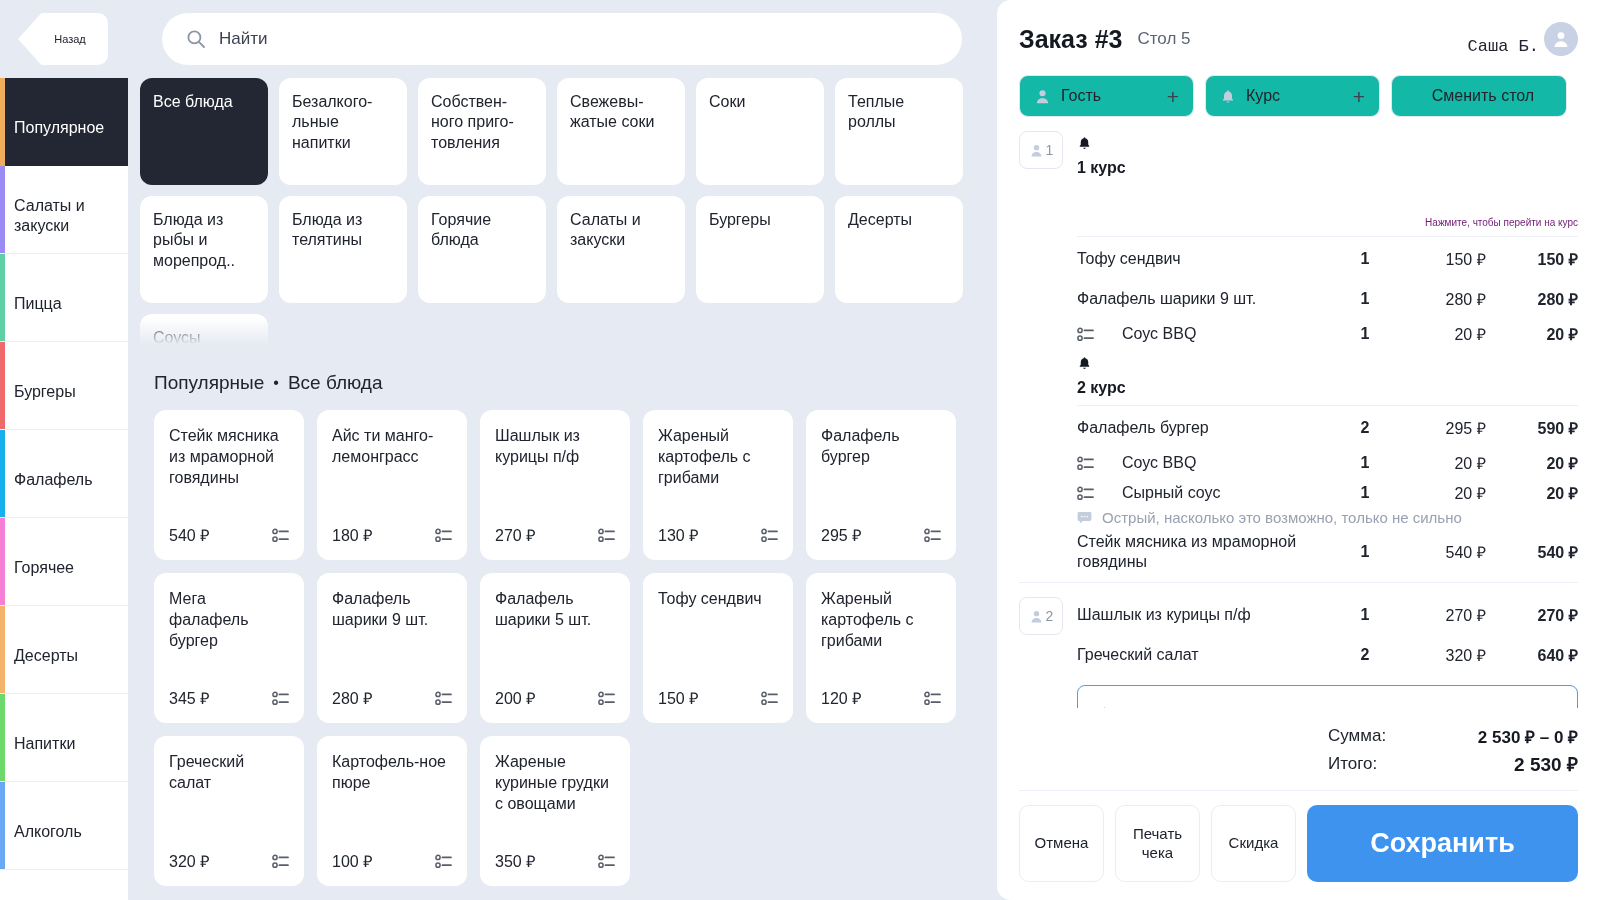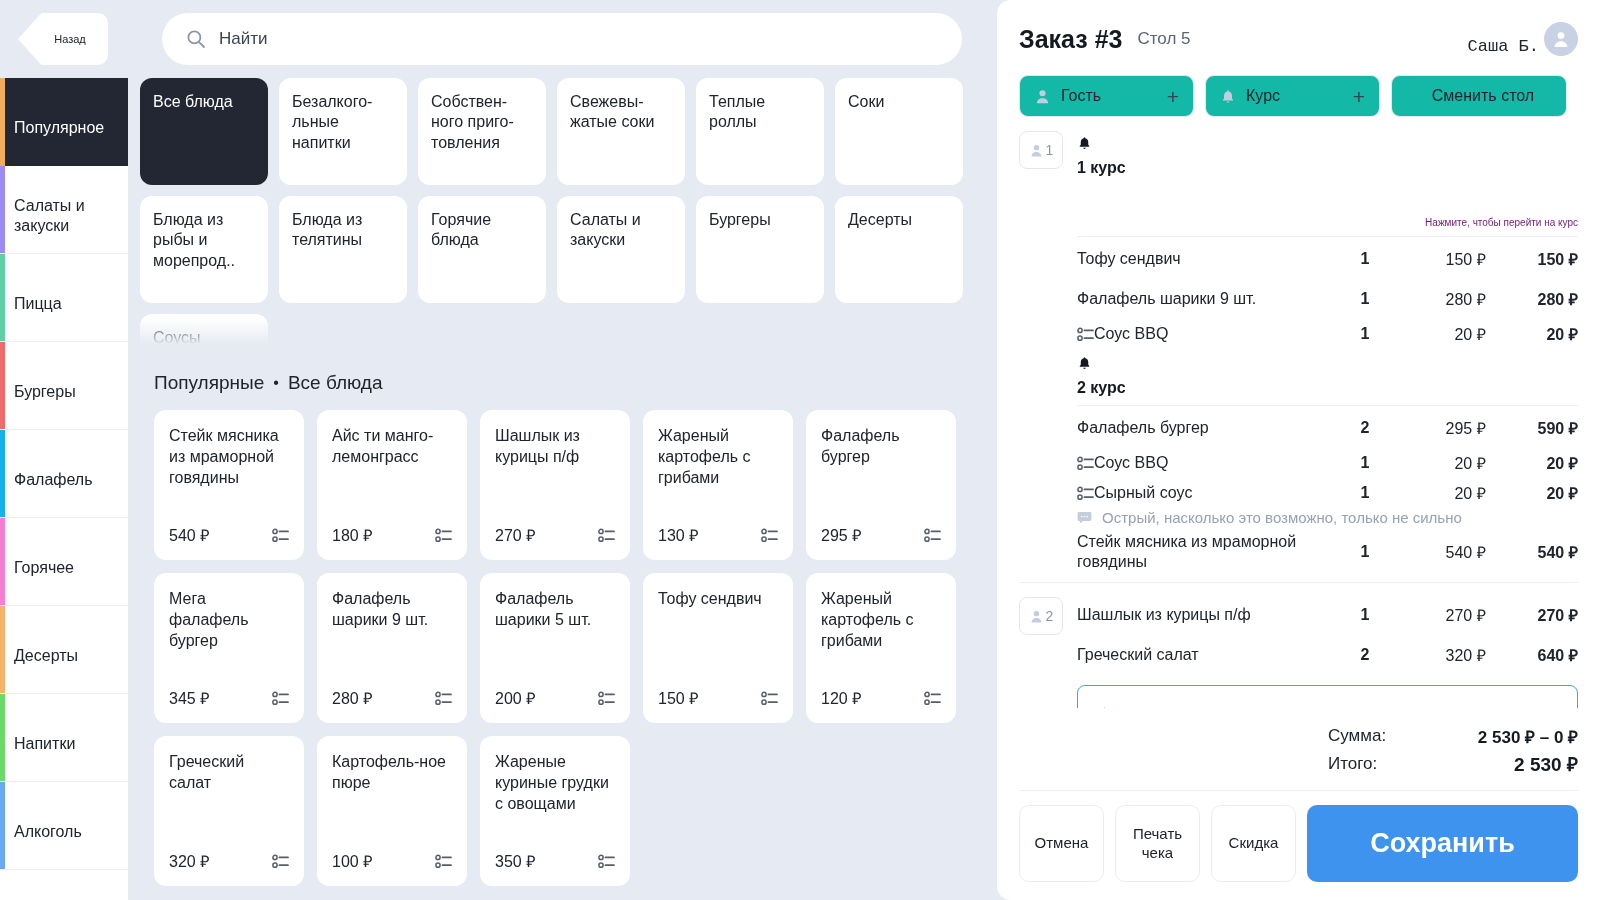--- a/index.html
+++ b/index.html
@@ -159,21 +159,21 @@
   .course-rule { height: 1px; background: #eceff5; margin-bottom: 2px; }
 
   .line {
     display: flex; align-items: center; min-height: 40px;
     font-size: 16px; color: #20242e; cursor: pointer;
   }
   .line .nm { flex: 1 1 auto; padding-right: 10px; line-height: 1.25; }
   .line .qty { width: 58px; text-align: center; font-weight: 700; flex: none; }
   .line .pr  { width: 92px; text-align: right; flex: none; color: #20242e; }
   .line .tot { width: 92px; text-align: right; font-weight: 700; flex: none; }
-  .line.sub .nm { display: flex; align-items: center; gap: 0; }
+  .line.sub .nm { display: flex; align-items: center; gap: 28px; }
   .line.sub { min-height: 30px; }
   .comment {
     display: flex; align-items: center; gap: 10px;
     font-size: 15px; color: #98a1b1; padding: 1px 0 6px 0;
   }
   .block-rule { height: 1px; background: #eceff5; margin: 10px 0 0 0; }
 
   .add-input {
     height: 42px; border: 1.5px solid #4a9df0; border-radius: 8px;
     display: flex; align-items: center; padding: 0 14px;
@@ -261,22 +261,22 @@
           <span>Алкоголь</span>
         </div>
       </div>
 
     <div class="chips-panel">
       <div class="chips-wrap" id="chips">
           <div class="chip active"><span>Все блюда</span></div>
           <div class="chip"><span>Безалкого-льные напитки</span></div>
           <div class="chip"><span>Собствен-ного приго-товления</span></div>
           <div class="chip"><span>Свежевы-жатые соки</span></div>
+          <div class="chip"><span>Соки</span></div>
           <div class="chip"><span>Теплые роллы</span></div>
-          <div class="chip"><span>Соки</span></div>
           <div class="chip"><span>Блюда из рыбы и морепрод..</span></div>
           <div class="chip"><span>Блюда из телятины</span></div>
           <div class="chip"><span>Горячие блюда</span></div>
           <div class="chip"><span>Салаты и закуски</span></div>
           <div class="chip"><span>Бургеры</span></div>
           <div class="chip"><span>Десерты</span></div>
           <div class="chip"><span>Соусы</span></div>
         </div>
     </div>
     <div class="chips-fade"></div>

